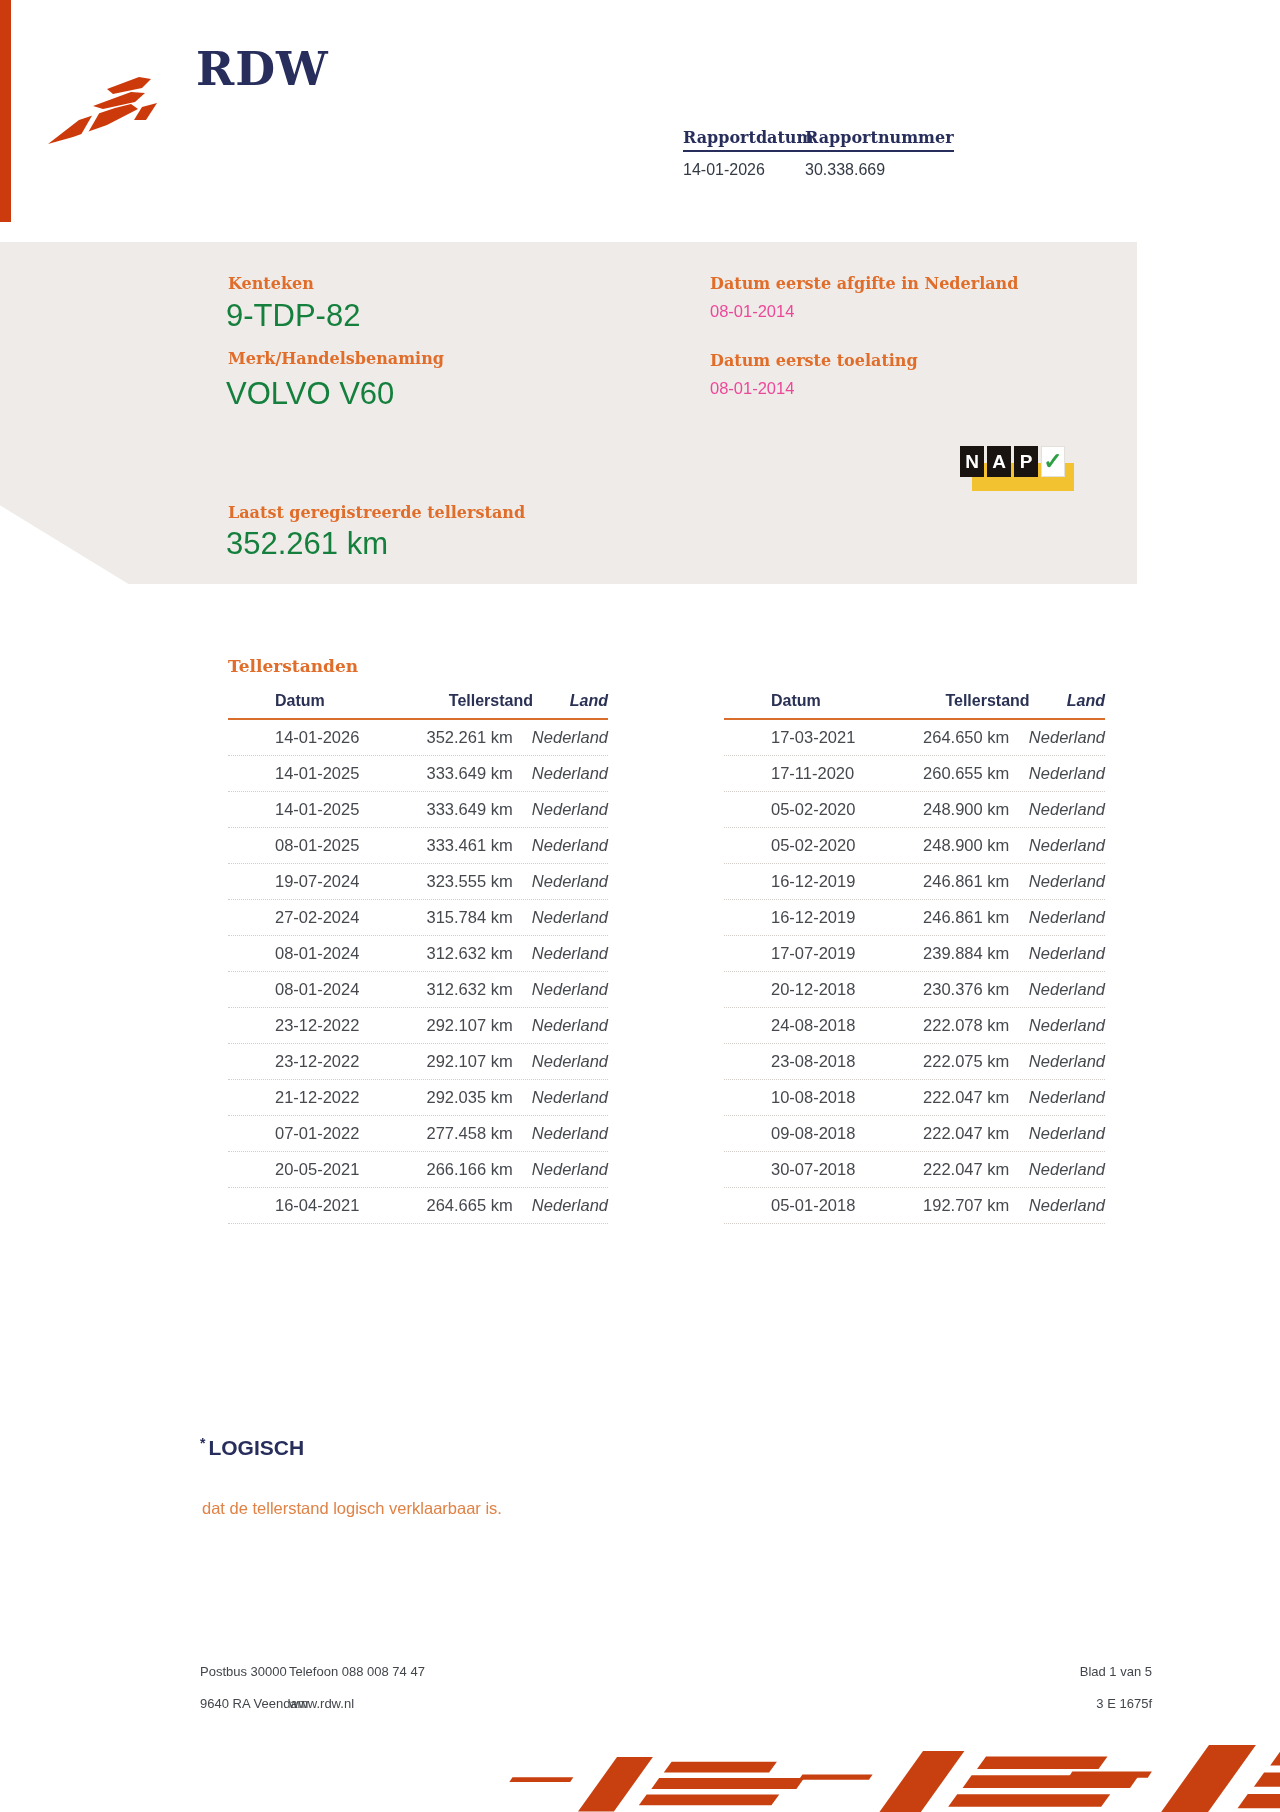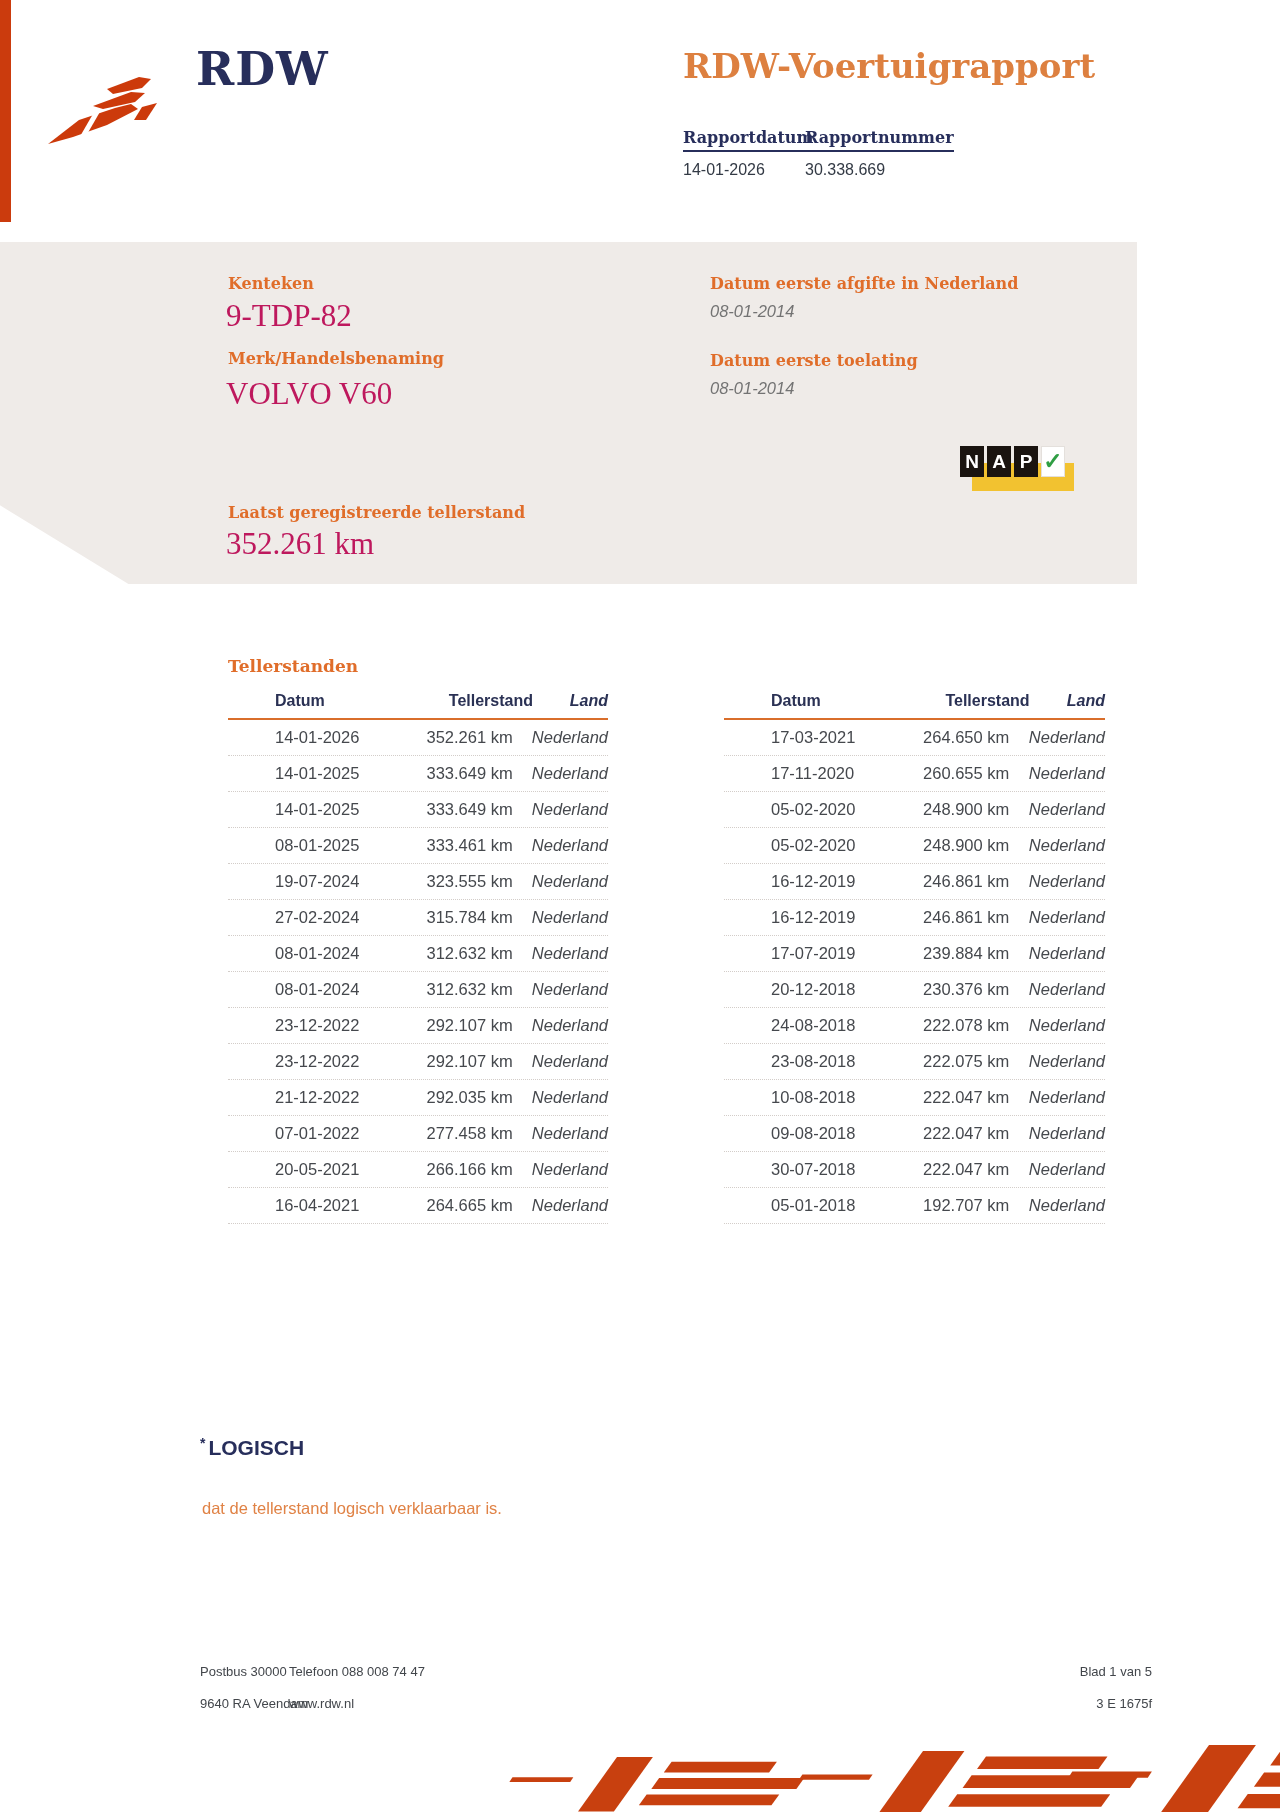--- a/index.html
+++ b/index.html
@@ -35,24 +35,24 @@
   .panel {
     position:absolute; left:0; top:242px; width:1137px; height:342px;
     background:#efebe8;
     clip-path:polygon(0 0, 100% 0, 100% 100%, 11.3% 100%, 0 77%);
   }
   .plabel {
     position:absolute; font-family:"DejaVu Serif", serif; font-weight:700;
     font-size:16px; color:#e06d2a; white-space:nowrap;
   }
   .pvalue-lg {
-    position:absolute; font-family:Liberation Serif, serif; font-size:31px;
-    color:#be185d; white-space:nowrap;
-  }
-  .pvalue-sm { position:absolute; font-size:16.5px; color:#737373; white-space:nowrap;font-style:italic; }
+    position:absolute; font-family:Liberation Sans, sans-serif; font-size:31px;
+    color:#15803d; white-space:nowrap;
+  }
+  .pvalue-sm { position:absolute; font-size:16.5px; color:#ec4899; white-space:nowrap; }
   .verdict {
     position:absolute; left:710px; top:446px;
     font-size:29px; font-weight:700; color:#272e5b; line-height:46px; letter-spacing:-0.3px;
   }
 
   
   .nap { position:absolute; left:960px; top:446px; width:124px; height:48px; }
   .nap-yellow { position:absolute; left:12px; top:17px; width:102px; height:28px; background:#f2c230; }
   .nap-squares { position:absolute; left:0; top:0; display:flex; gap:3px; }
   .nap-sq {
@@ -105,21 +105,20 @@
         <path d="M3 82 L34 58 L70 46 L86 42 L93 47 L62 63 L28 75 Z"></path>
         <path d="M48 44 L86 30 L100 31 L90 40 L58 47 Z"></path>
         <path d="M62 27 L94 15 L106 17 L97 26 L68 32 Z"></path>
         <path d="M97 45 L112 41 L101 58 L89 58 Z"></path>
       </g>
       <path d="M37 76 L52 50" stroke="#ffffff" stroke-width="5" fill="none"></path>
     </svg>
   </div>
   <div class="logo-text">RDW</div>
 
-  <h1 class="doc-title">RDW-Voertuigrapport</h1>
   <div class="meta-label d">Rapportdatum</div>
   <div class="meta-label n">Rapportnummer</div>
   <div class="meta-value d">14-01-2026</div>
   <div class="meta-value n">30.338.669</div>
 
   <div class="panel"></div>
 
   <div class="plabel" style="left:228px; top:274px;">Kenteken</div>
   <div class="pvalue-lg" style="left:226px; top:298px;">9-TDP-82</div>
   <div class="plabel" style="left:228px; top:349px;">Merk/Handelsbenaming</div>

